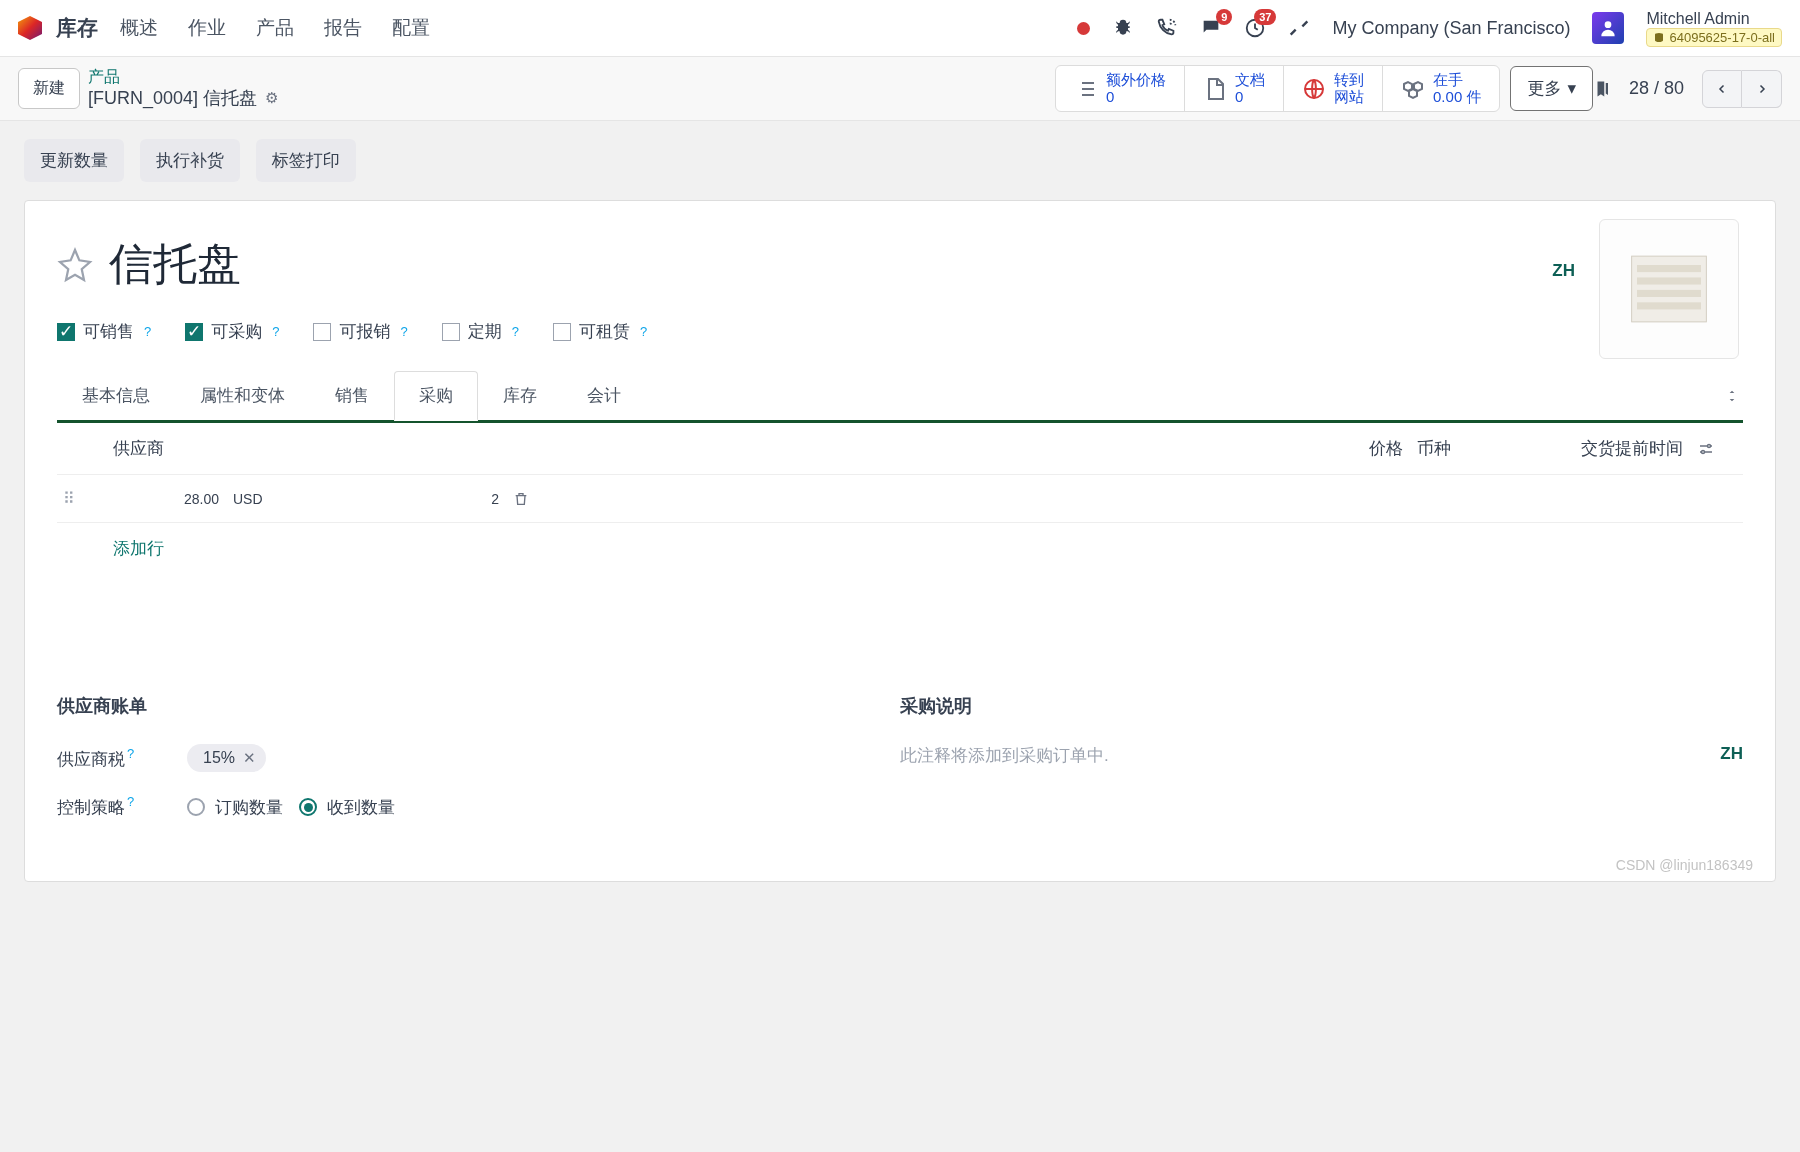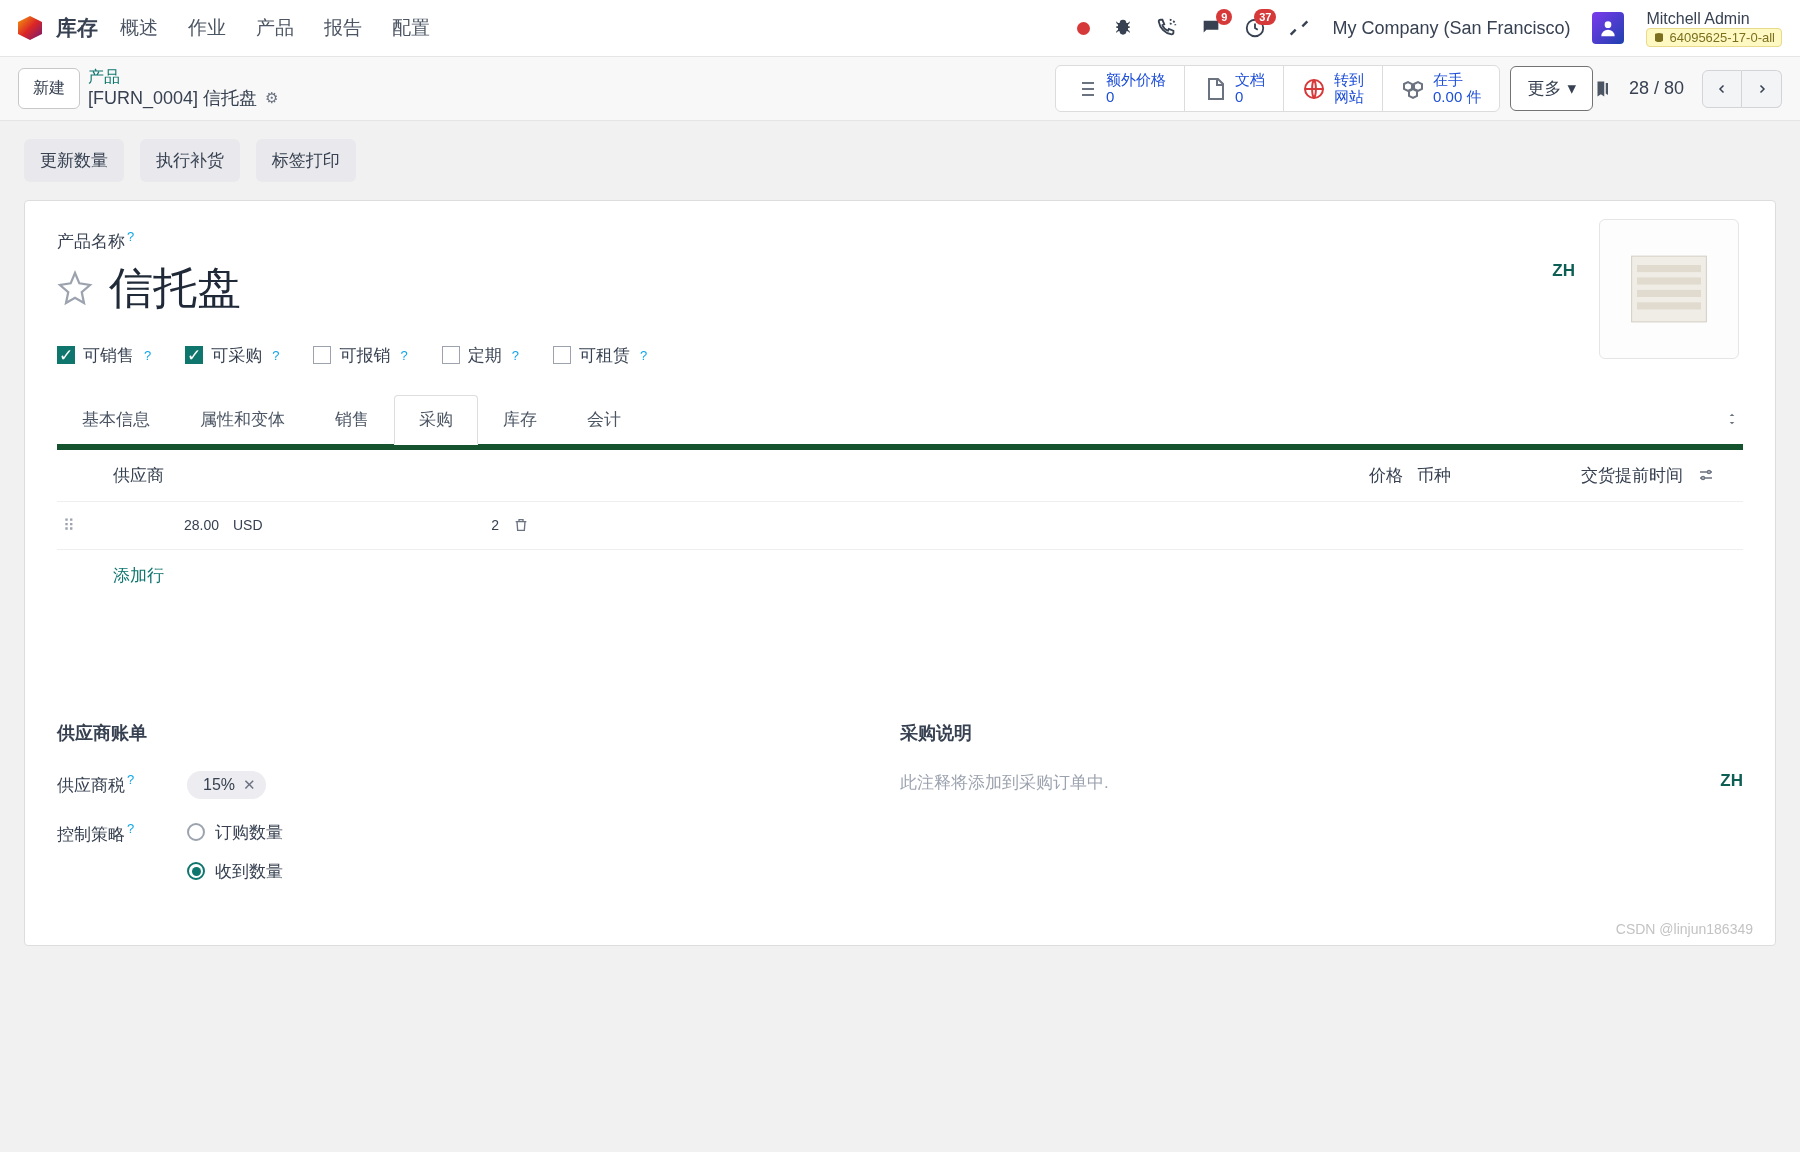--- a/index.html
+++ b/index.html
@@ -51,21 +51,21 @@
 .star{width:36px;height:36px;color:#9ca3af}
 .title{font-size:44px;font-weight:500;color:#1f2937}
 .lang-tag{position:absolute;right:200px;top:60px;color:#0d5f55;font-weight:700;font-size:17px}
 .img-box{position:absolute;right:36px;top:18px;width:140px;height:140px;border:1px solid #e5e5e5;border-radius:6px;background:#fdfdfd;display:flex;align-items:center;justify-content:center}
 .shelf{width:90px;height:80px}
 .checks{display:flex;gap:34px;margin-top:26px;font-size:17px}
 .chk{display:flex;align-items:center;gap:8px}
 .cbox{width:18px;height:18px;border:1.5px solid #9ca3af;display:inline-flex;align-items:center;justify-content:center}
 .cbox.on{background:#0f766e;border-color:#0f766e;color:#fff}
 
-.tabs{display:flex;border-bottom:6px solid #14532d;margin-top:28px}
+.tabs{display:flex;border-bottom:3px solid #14532d;margin-top:28px}
 .tab{padding:12px 24px;font-size:17px;color:#4b5563;border:1px solid transparent;border-bottom:none;cursor:pointer}
 .tab.active{border-color:#ddd;border-bottom:2px solid #fff;margin-bottom:-1px;background:#fff;border-radius:4px 4px 0 0}
 .tab-spacer{flex:1}
 .adjust{align-self:center;color:#6b7280;padding-right:4px}
 
 .tbl{margin-top:0}
 .thead,.trow{display:flex;align-items:center;padding:14px 6px;border-bottom:1px solid #eee}
 .thead{color:#374151;font-size:17px}
 .c-handle{width:50px}
 .c-vendor{flex:1}
@@ -76,21 +76,21 @@
 .handle{color:#9ca3af;font-size:16px}
 .addline{color:#0f766e;padding:14px 6px 14px 56px;font-size:17px;cursor:pointer}
 
 .bottom{display:flex;margin-top:120px}
 .col{flex:1}
 .sect-title{font-size:18px;font-weight:600;color:#374151;margin-bottom:26px}
 .frow{display:flex;align-items:center;margin-bottom:22px}
 .flabel{width:130px;font-size:17px}
 .tag{background:#ececf1;border-radius:20px;padding:5px 10px 5px 16px;font-size:16px;display:inline-flex;align-items:center;gap:8px}
 .tag-x{color:#6b7280;font-size:15px}
-.radio-col{display:flex;flex-direction:column;gap:16px}
+.radio-col{display:flex;flex-direction:row;gap:16px}
 .radio{display:flex;align-items:center;gap:10px;font-size:17px}
 .rdot{width:18px;height:18px;border:2px solid #9ca3af;border-radius:50%;display:inline-flex;align-items:center;justify-content:center}
 .rdot.on{border-color:#0f766e}
 .rdot.on::after{content:"";width:9px;height:9px;background:#0f766e;border-radius:50%}
 .desc-ph{color:#9ca3af;font-size:17px}
 .zh2{float:right;color:#0d5f55;font-weight:700;font-size:17px}
 .wm{position:absolute;right:22px;bottom:8px;color:#c3c3c3;font-size:14px}
 svg{display:block}
 </style>
 </head>
@@ -244,21 +244,20 @@
   </div>
 </div>
 
 <div class="actions">
   <button class="act-btn">更新数量</button>
   <button class="act-btn">执行补货</button>
   <button class="act-btn">标签打印</button>
 </div>
 
 <div class="sheet">
-  <div><span class="field-label">产品名称</span><span class="help">?</span></div>
   <div class="title-row">
     <span class="star">
         <svg viewBox="0 0 24 24" width="36" height="36" fill="none" stroke="currentColor" stroke-width="1.5">
           <path d="M12 2l2.9 6.9L22 10l-5.5 4.8L18 22l-6-3.5L6 22l1.5-7.2L2 10l7.1-1.1z"></path>
         </svg>
       </span>
     <span class="title">信托盘</span>
   </div>
   <span class="lang-tag">ZH</span>
   <div class="img-box">
@@ -348,21 +347,21 @@
   <div class="bottom">
     <div class="col">
       <div class="sect-title">供应商账单</div>
       <div class="frow">
         <div class="flabel"><span>供应商税</span><span class="help">?</span></div>
         <span class="tag">
             <span>15%</span>
             <span class="tag-x">✕</span>
           </span>
       </div>
-      <div class="frow" style="align-items:flex-start">
+      <div class="frow" style="align-items:flex-end">
         <div class="flabel"><span>控制策略</span><span class="help">?</span></div>
         <div class="radio-col" id="radios">
             <label class="radio">
               <span class="rdot "></span>
               <span>订购数量</span>
             </label>
             <label class="radio">
               <span class="rdot on"></span>
               <span>收到数量</span>
             </label>

